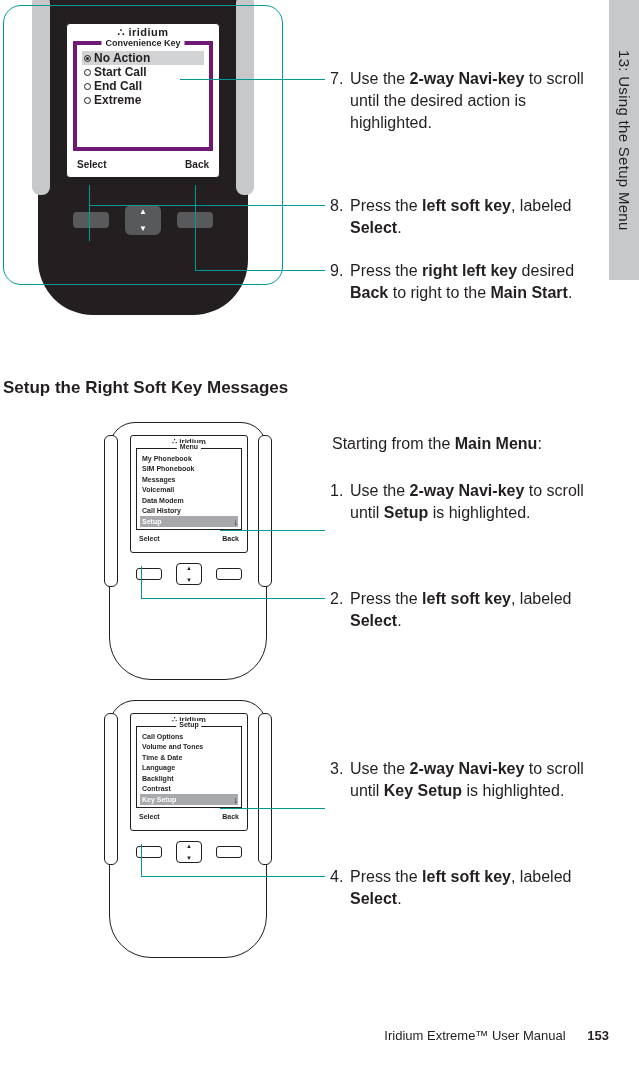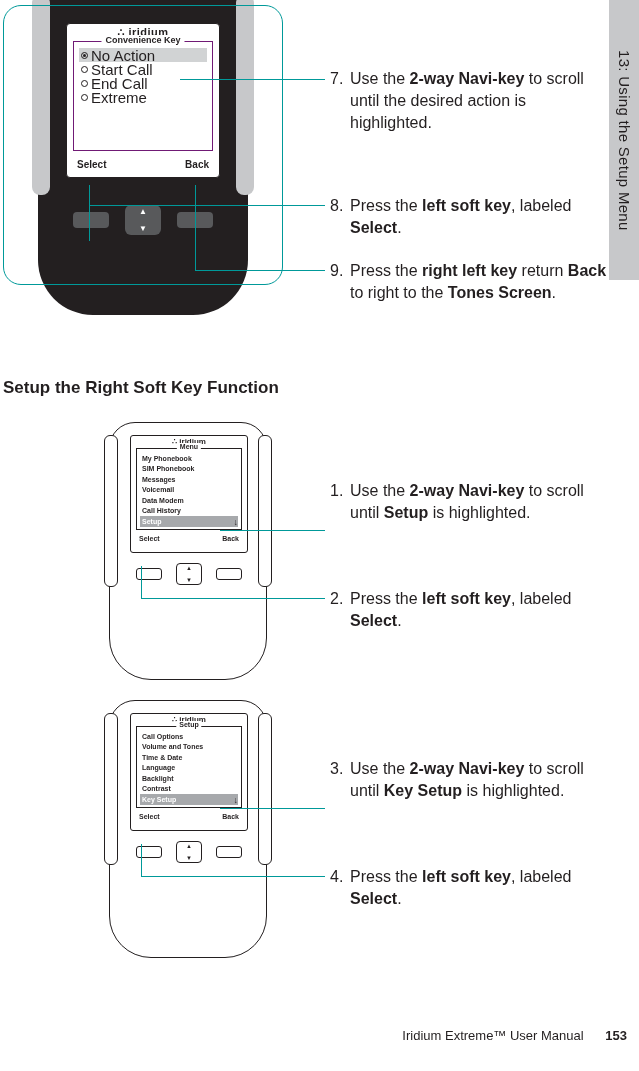--- a/index.html
+++ b/index.html
@@ -84,38 +84,38 @@
   .logo-lg {
     text-align: center;
     font-size: 11px;
     font-weight: bold;
     margin-top: 2px;
     letter-spacing: 0.5px;
   }
   .menu-frame-lg {
     position: relative;
     margin: 2px 6px 0 6px;
-    border: 1px solid #701a75;
+    border: 4px solid #701a75;
     height: 110px;
   }
   .menu-title-lg {
     position: absolute;
     top: -7px;
     left: 50%;
     transform: translateX(-50%);
     background: #fff;
     padding: 0 4px;
     font-size: 9px;
     font-weight: bold;
     white-space: nowrap;
   }
   .radio-list {
     padding: 6px 5px 0 5px;
-    font-size: 15px;
-    font-weight: normal;
+    font-size: 12px;
+    font-weight: bold;
     line-height: 13px;
     text-align: center;
   }
   .radio-item { display: flex; align-items: center; gap: 3px; padding: 0.5px 2px;}
   .radio-item.sel { background: #d1d3d4; }
   .radio-circle {
     width: 7px; height: 7px; border: 1px solid #231f20; border-radius: 50%;
     display:inline-flex; align-items:center; justify-content:center;
     flex: none;
   }
@@ -221,21 +221,21 @@
   }
   .softbtn-sm { width:26px; height:12px; border:1px solid #231f20; border-radius:3px; background:#fff;}
   .nav-sm {
     width:26px; height:22px; border:1px solid #231f20; border-radius:4px;
     display:flex; flex-direction:column; align-items:center; justify-content:space-between;
     font-size:6px; padding:1px 0;
   }
 
   
   .footer {
-    position:absolute; bottom: 28px; right: 12px;
+    position:absolute; bottom: 28px; right: 30px;
     font-size: 13px;
   }
   .footer .pg { font-weight:bold; margin-left:18px;}
 
 </style>
 </head>
 <body>
 
 <div class="page">
 
@@ -294,24 +294,24 @@
   <div class="instr" style="left:350px; top:68px; width:250px;">
     <span class="num">7.</span>
     <span>Use the </span><b>2-way Navi-key</b><span> to scroll until the desired action is highlighted.</span>
   </div>
   <div class="instr" style="left:350px; top:195px; width:250px;">
     <span class="num">8.</span>
     <span>Press the </span><b>left soft key</b><span>, labeled </span><b>Select</b><span>.</span>
   </div>
   <div class="instr" style="left:350px; top:260px; width:260px;">
     <span class="num">9.</span>
-    <span>Press the </span><b>right left key</b><span> return </span><b>Back</b><span> to right to the </span><b>Tones Screen</b><span>.</span>
-  </div>
-
-  <div class="section-head">Setup the Right Soft Key Function</div>
+    <span>Press the </span><b>right left key</b><span> desired </span><b>Back</b><span> to right to the </span><b>Main Start</b><span>.</span>
+  </div>
+
+  <div class="section-head">Setup the Right Soft Key Messages</div>
 
   <div class="small-phone" style="left:95px; top:440px;">
     <div class="sp-outline">
       <div class="screen-sm">
         <div class="logo-sm">∴ <span>iridium</span></div>
         <div class="menu-frame-sm">
           <div class="menu-title-sm">Menu</div>
           <div class="list-sm">
             <div>My Phonebook</div>
             <div>SIM Phonebook</div>
@@ -336,20 +336,23 @@
           </div>
         <div class="softbtn-sm"></div>
       </div>
     </div>
   </div>
 
   <div class="line" style="left:220px; top:530px; width:105px;"></div>
   <div class="vline" style="left:141px; top:566px; height:32px;"></div>
   <div class="line" style="left:141px; top:598px; width:184px;"></div>
 
+  <div class="instr" style="left:332px; top:433px; width:270px;">
+    <span>Starting from the </span><b>Main Menu</b><span>:</span>
+  </div>
   <div class="instr" style="left:350px; top:480px; width:250px;">
     <span class="num">1.</span>
     <span>Use the </span><b>2-way Navi-key</b><span> to scroll until </span><b>Setup</b><span> is highlighted.</span>
   </div>
   <div class="instr" style="left:350px; top:588px; width:250px;">
     <span class="num">2.</span>
     <span>Press the </span><b>left soft key</b><span>, labeled </span><b>Select</b><span>.</span>
   </div>
 
   <div class="small-phone" style="left:95px; top:718px;">

